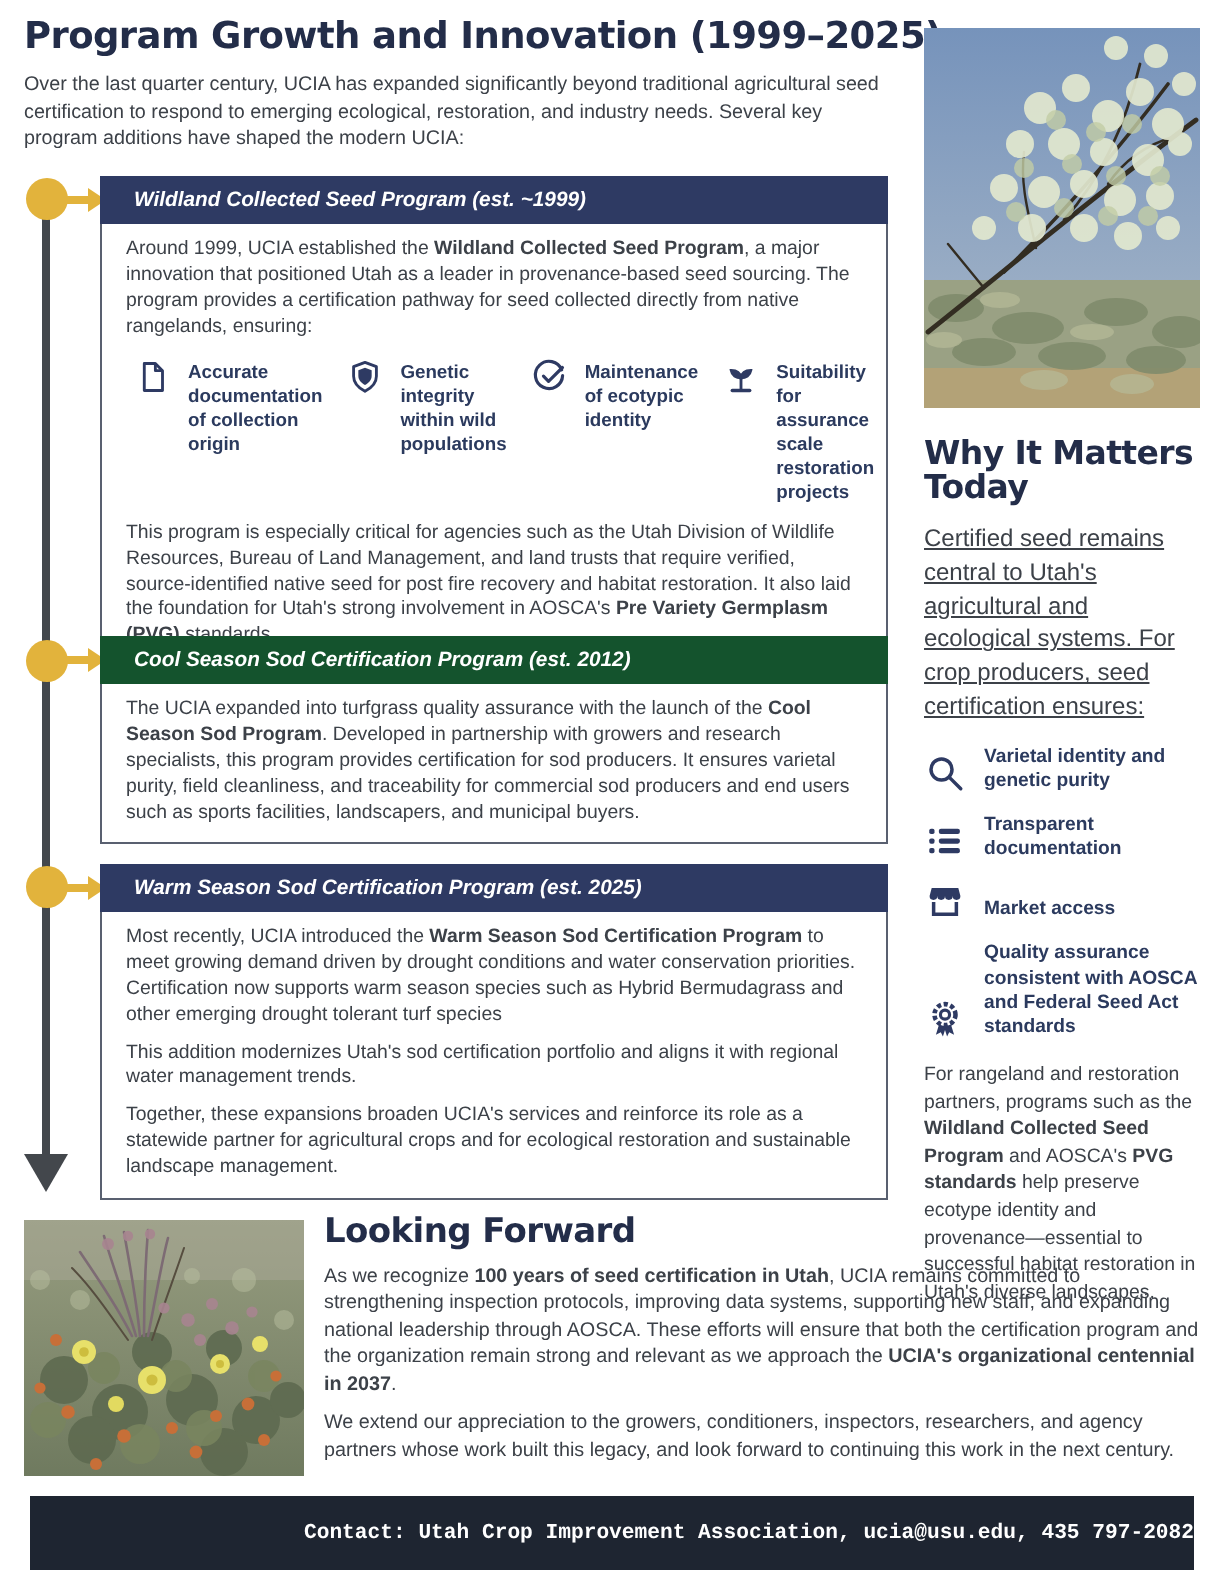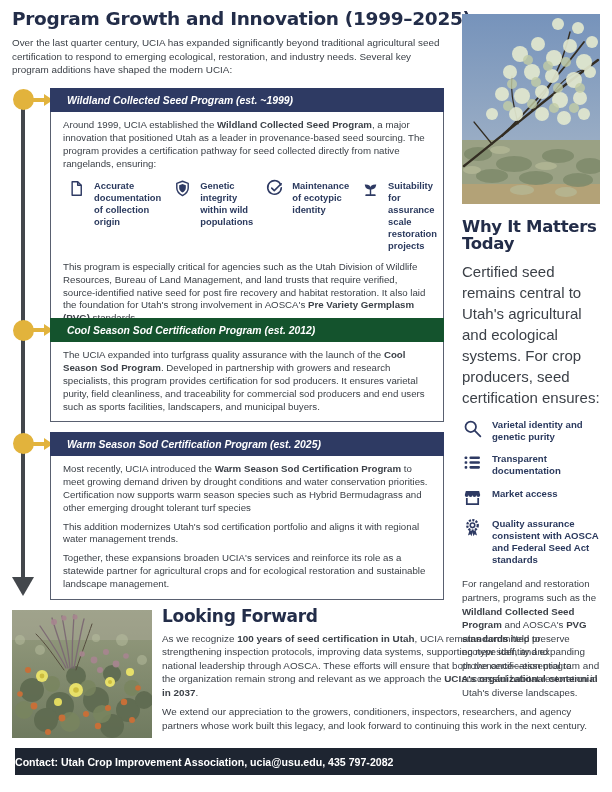--- a/index.html
+++ b/index.html
@@ -33,37 +33,37 @@
   .feature{display:flex;gap:8px;align-items:flex-start;}
   .ficon{flex:0 0 auto;width:19px;height:19px;}
   .ficon svg{width:19px;height:19px;display:block;}
   .flabel{font-weight:bold;color:#2b3a5e;font-size:9.4px;line-height:1.28;padding-top:1px;}
 
   
   .sidebar{position:absolute;left:462px;top:14px;width:138px;}
   .photo{display:block;border:0;}
   .sidebar h2{margin:14px 0 0;font-family:"DejaVu Sans",sans-serif;font-weight:bold;font-size:16.5px;
               line-height:1.06;letter-spacing:-0.3px;color:#232d49;}
-  .sintro{margin:8px 0 0;font-size:15px;line-height:1.4;}
+  .sintro{margin:8px 0 0;font-size:12px;line-height:1.4;text-decoration:underline;}
   .sbullets{margin-top:10px;display:flex;flex-direction:column;gap:9px;}
-  .sbullet{display:flex;gap:9px;align-items:flex-start;}
+  .sbullet{display:flex;gap:9px;align-items:flex-end;}
   .sicon{flex:0 0 auto;width:21px;height:21px;}
   .sicon svg{width:21px;height:21px;display:block;}
   .sblabel{font-weight:bold;color:#2b3a5e;font-size:9.6px;line-height:1.27;padding-top:1px;}
   .soutro{margin:11px 0 0;font-size:9.7px;line-height:1.4;}
 
   
   .lf-photo{position:absolute;left:12px;top:610px;}
   .looking{position:absolute;left:162px;top:606px;width:440px;}
   .looking h2{margin:0;font-family:"DejaVu Sans",sans-serif;font-weight:bold;font-size:17px;
               letter-spacing:-0.3px;color:#232d49;}
   .looking p{margin:6px 0 0;font-size:9.9px;line-height:1.36;}
 
-  .footer{position:absolute;left:15px;top:748px;width:582px;height:27px;background:#1e2531;
-          display:flex;align-items:center;justify-content:flex-start;}
+  .footer{position:absolute;left:15px;top:748px;width:582px;height:37px;background:#1e2531;
+          display:flex;align-items:center;justify-content:flex-end;font-family:Liberation Mono, monospace;}
   .footer span{color:#ffffff;font-weight:bold;font-size:10.6px;}
 </style>
 </head>
 <body>
 
 <div class="page">
 
   <h1 class="title">Program Growth and Innovation (1999–2025)</h1>
   <p class="intro">Over the last quarter century, UCIA has expanded significantly beyond traditional agricultural seed certification to respond to emerging ecological, restoration, and industry needs. Several key program additions have shaped the modern UCIA:</p>
 

